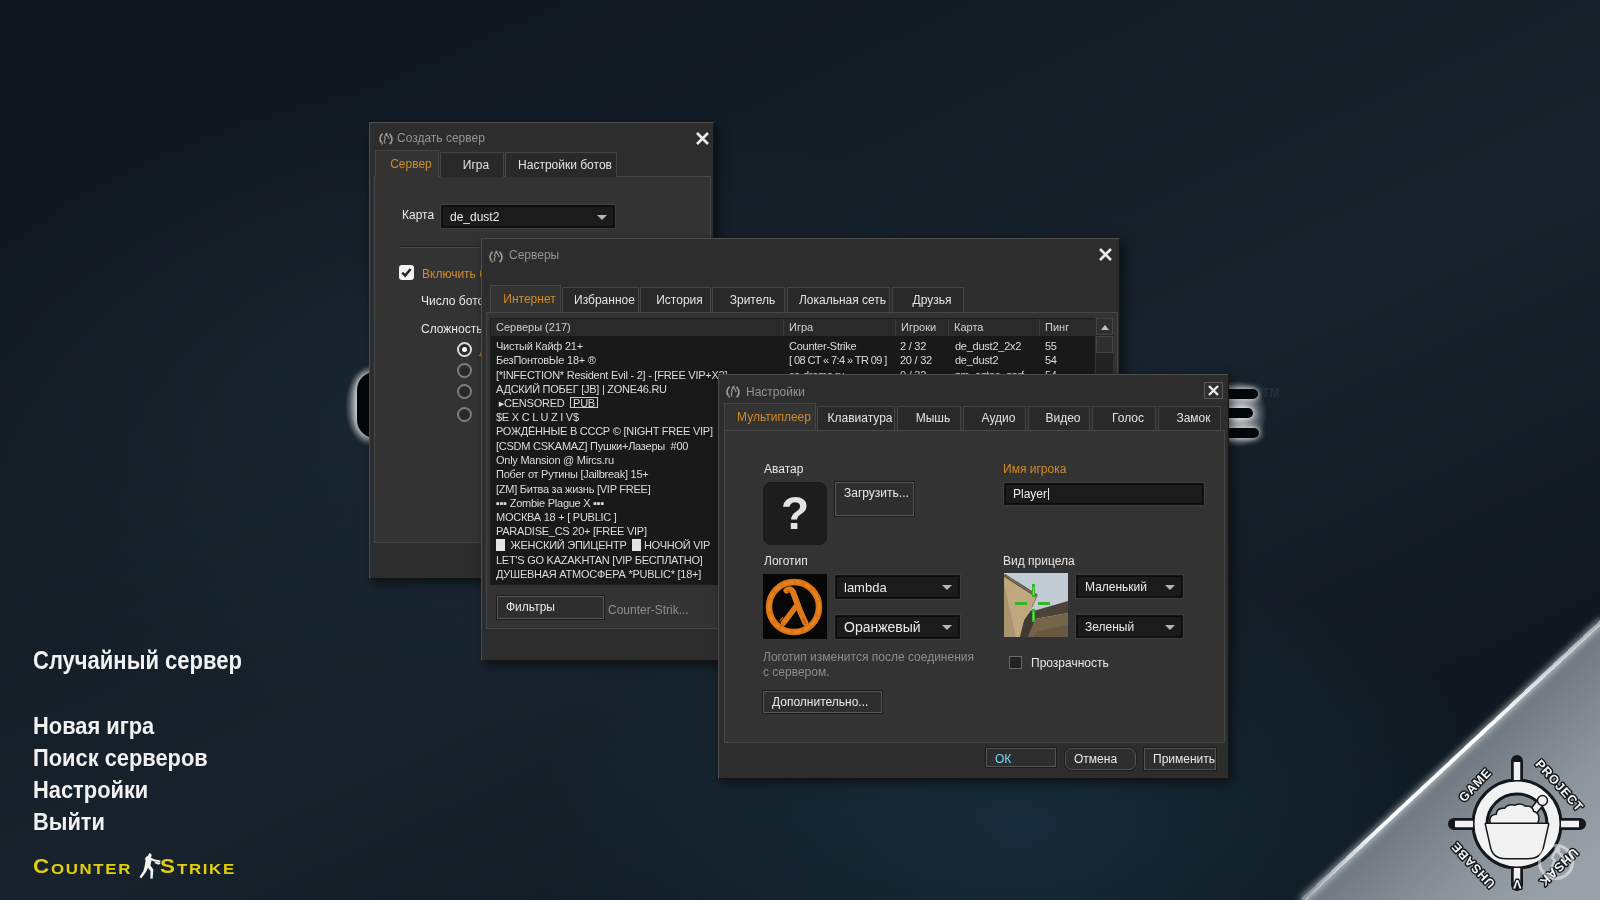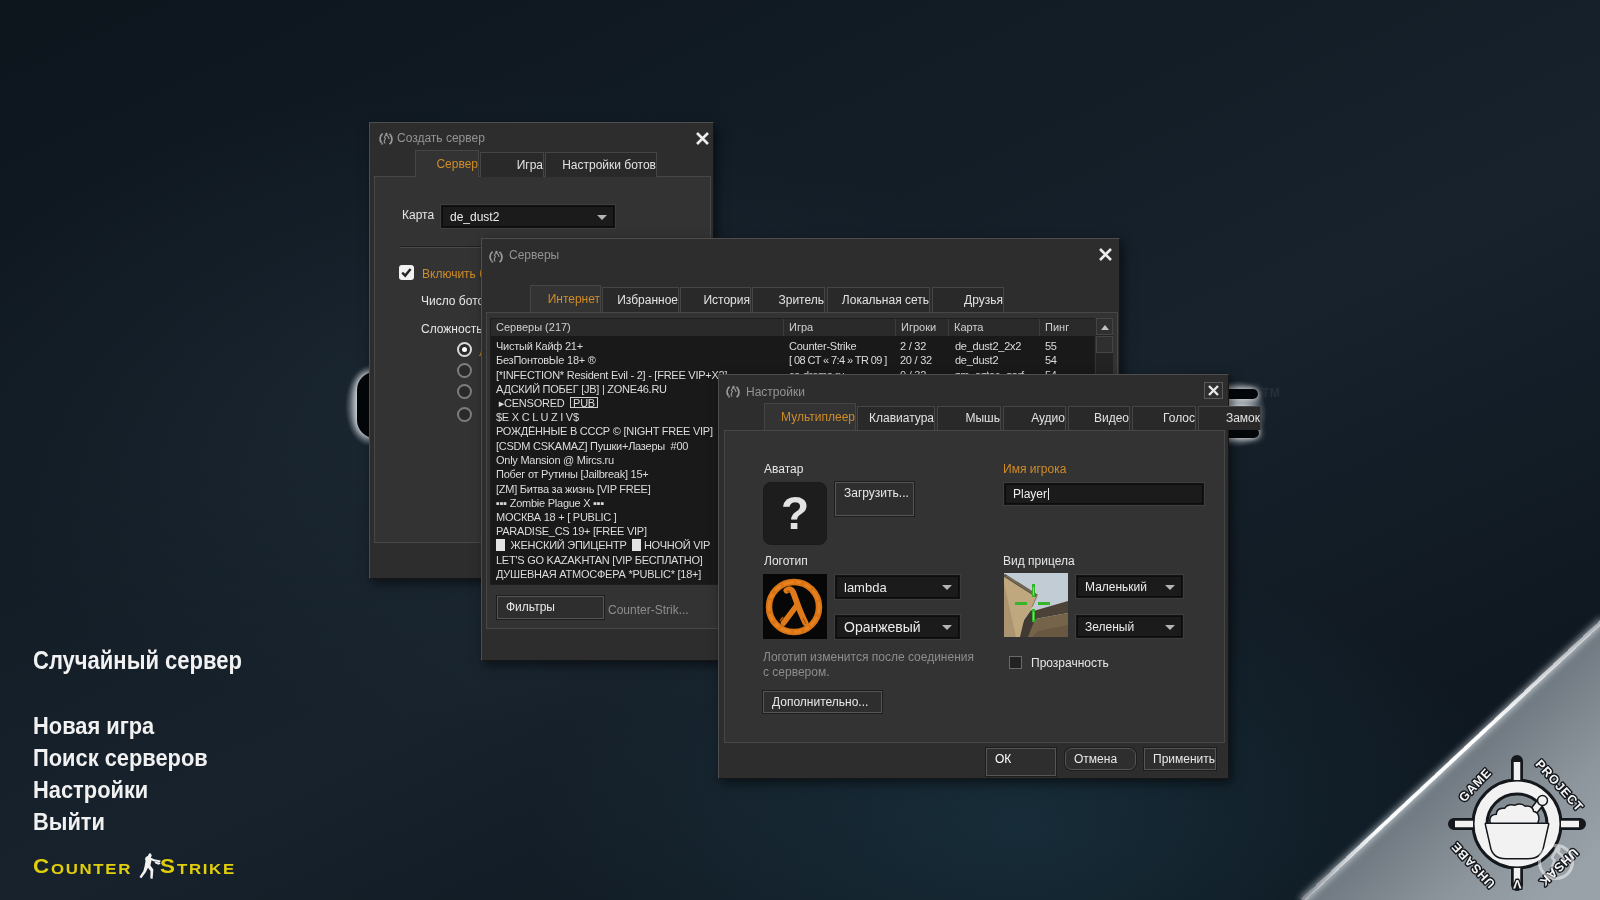--- a/index.html
+++ b/index.html
@@ -11,21 +11,21 @@
   radial-gradient(760px 420px at 64% 92%, rgba(38,88,108,0.30), rgba(0,0,0,0) 65%),
   linear-gradient(155deg,#0d151d 0%,#121c25 30%,#17222c 55%,#101922 80%,#0c141c 100%);
  position:relative;
 }
 .abs{position:absolute;}
 
 .dlg{position:absolute;background:#2d2d2d;border:1px solid #4e4e4e;border-right-color:#161616;border-bottom-color:#161616;box-shadow:3px 4px 10px rgba(0,0,0,0.55);}
 .tbar-t{position:absolute;left:27px;top:8px;font-size:12px;color:#949494;}
 .xbtn{position:absolute;width:15px;height:13px;}
 .xbtn svg{display:block;}
-.tab{position:absolute;background:#292929;border:1px solid #454545;border-bottom:none;color:#e2e2e2;font-size:12px;text-align:right;padding-left:8px;margin-left:40px;}
+.tab{position:absolute;background:#292929;border:1px solid #454545;border-bottom:none;color:#e2e2e2;font-size:12px;text-align:center;padding-left:8px;}
 .tab.on{background:#333333;color:#cf8c28;z-index:3;}
 .panel{position:absolute;background:#333333;border:1px solid #474747;}
 .lbl{position:absolute;font-size:12px;color:#e6e6e6;white-space:nowrap;}
 .olbl{position:absolute;font-size:12px;color:#cf8c28;white-space:nowrap;}
 .glbl{position:absolute;font-size:12px;color:#8d8d8d;white-space:nowrap;}
 .cmb{position:absolute;background:#1b1b1b;border:1px solid #131313;box-shadow:inset 0 0 0 1px #0c0c0c, 0 0 0 1px #3d3d3d;color:#ececec;font-size:12px;}
 .cmb .tx{position:absolute;left:8px;top:50%;transform:translateY(-50%);white-space:nowrap;}
 .cmb .ar{position:absolute;right:7px;top:50%;margin-top:-2px;width:0;height:0;border-left:5px solid transparent;border-right:5px solid transparent;border-top:5px solid #b4b4b4;}
 .btn{position:absolute;background:#2e2e2e;border:1px solid #555555;box-shadow:0 0 0 1px #1d1d1d;color:#e8e8e8;font-size:12px;padding-left:8px;white-space:nowrap;}
 .rdo{width:15px;height:15px;border:2px solid #7d7d7d;border-radius:50%;background:#2a2a2a;}
@@ -228,21 +228,21 @@
     <div class="row" style="top:163px;">
         <span>[ZM] Битва за жизнь [VIP FREE]</span>
       </div>
     <div class="row" style="top:177px;">
         <span>▪▪▪ Zombie Plague X ▪▪▪</span>
       </div>
     <div class="row" style="top:191px;">
         <span>МОСКВА 18 + [ PUBLIC ]</span>
       </div>
     <div class="row" style="top:205px;">
-        <span>PARADISE_CS 19+ [FREE VIP]</span>
+        <span>PARADISE_CS 20+ [FREE VIP]</span>
       </div>
     <div class="row" style="top:219px;">
         <span><em class="blk"></em>&nbsp;&nbsp;ЖЕНСКИЙ ЭПИЦЕНТР&nbsp;&nbsp;<em class="blk"></em>&nbsp;НОЧНОЙ VIP</span>
       </div>
     <div class="row" style="top:234px;">
         <span>LET'S GO KAZAKHTAN [VIP БЕСПЛАТНО]</span>
       </div>
     <div class="row" style="top:248px;">
         <span>ДУШЕВНАЯ АТМОСФЕРА *PUBLIC* [18+]</span>
       </div>
@@ -335,16 +335,16 @@
     </div>
   <div class="cmb" style="left:357px;top:240px;width:107px;height:23px;">
       <span class="tx">Зеленый</span>
       <span class="ar"></span>
     </div>
   <div class="glbl" style="left:44px;top:275px;">Логотип изменится после соединения</div>
   <div class="glbl" style="left:44px;top:290px;">с сервером.</div>
   <div class="abs" style="left:290px;top:281px;width:13px;height:13px;background:#222;border:1px solid #6a6a6a;"></div>
   <div class="lbl" style="left:312px;top:281px;">Прозрачность</div>
   <div class="btn" style="left:44px;top:316px;width:119px;height:22px;line-height:20px;">Дополнительно...</div>
-  <div class="btn" style="left:267px;top:373px;width:70px;height:28px;line-height:20px;color:#ffffff;">ОК</div>
+  <div class="btn" style="left:267px;top:373px;width:70px;height:19px;line-height:20px;color:#7dd3fc;">ОК</div>
   <div class="btn" style="left:346px;top:373px;width:71px;height:22px;line-height:20px;border-radius:7px;">Отмена</div>
   <div class="btn" style="left:425px;top:373px;width:72px;height:22px;line-height:20px;">Применить</div>
 </div>
 
 </body></html>

